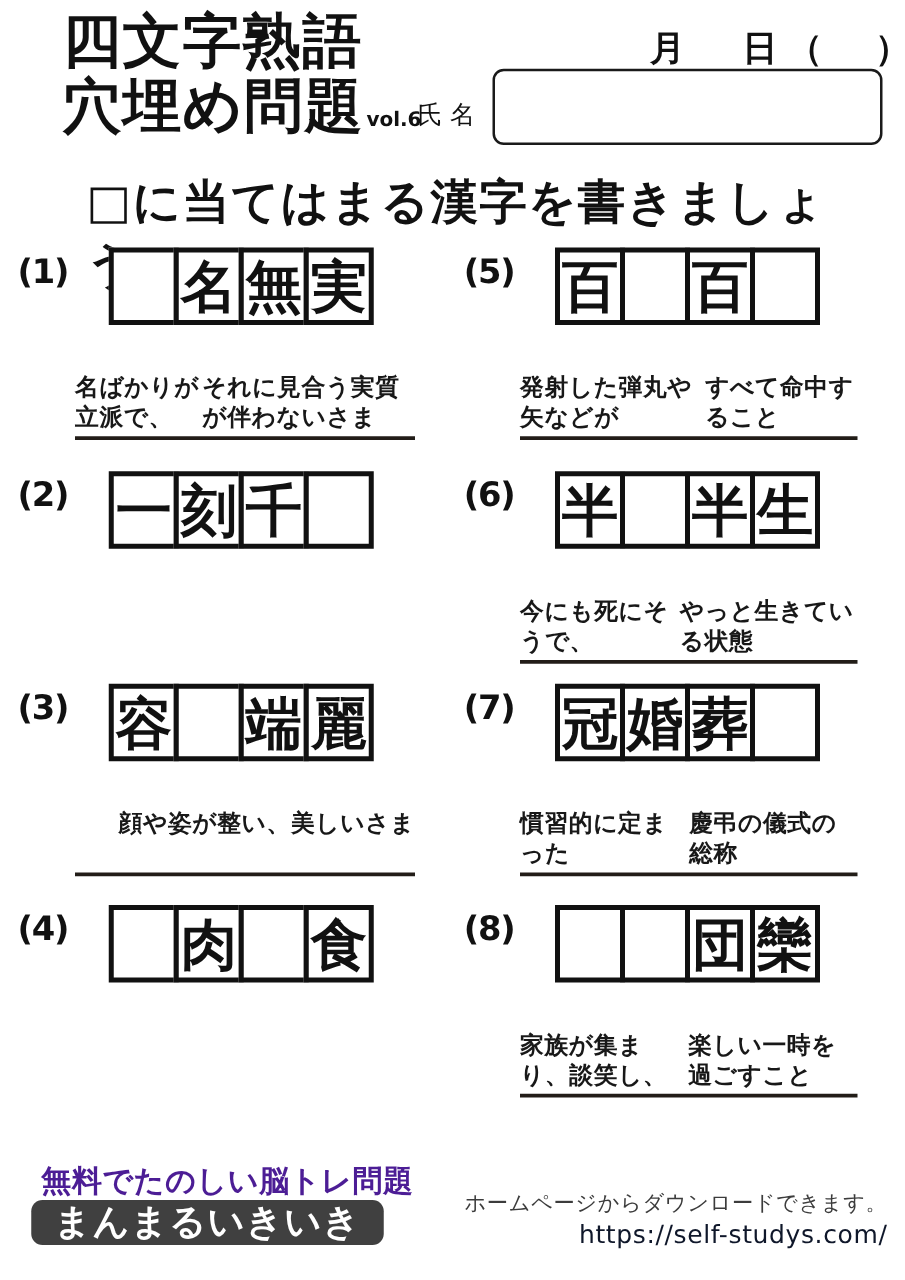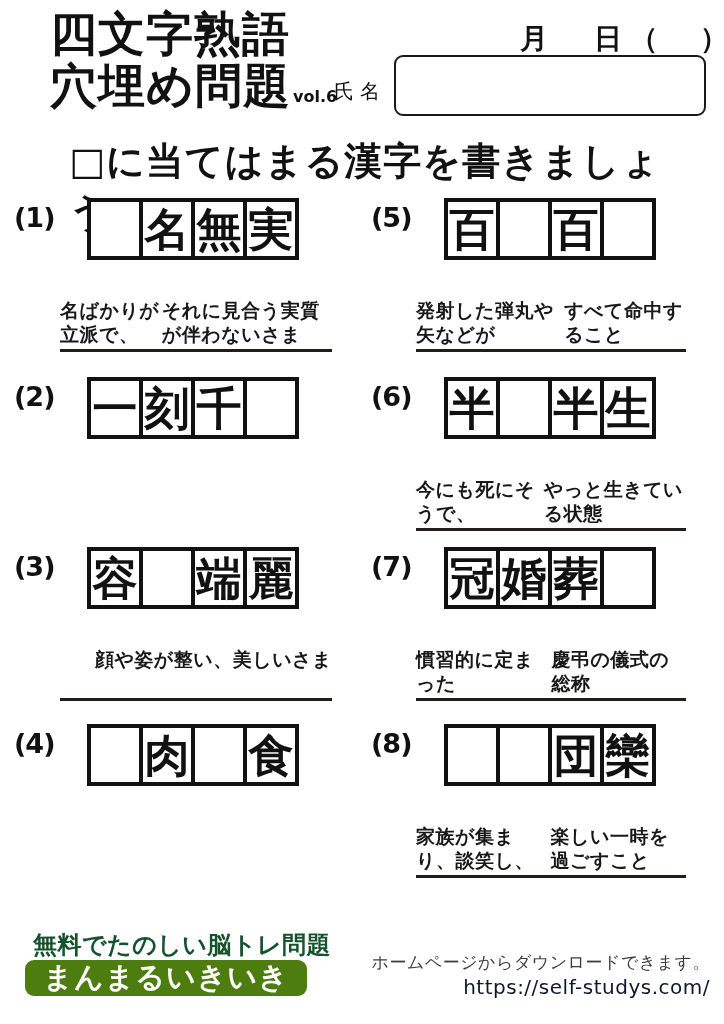--- a/index.html
+++ b/index.html
@@ -31,21 +31,21 @@
         display:flex;align-items:center;justify-content:center;
         font-size:45px;font-weight:bold;line-height:1;}
   .cell + .cell{margin-left:-4px;}
   .hint{position:absolute;top:102px;height:54px;border-bottom:3px solid #221d18;box-sizing:border-box;
         display:flex;justify-content:flex-end;padding-bottom:3px;
         font-size:19px;font-weight:600;line-height:24px;letter-spacing:0.5px;color:#181818;}
   .puzzle.left  .hint{left:46px;width:272px;}
   .puzzle.right .hint{left:45px;width:270px;}
   
   .tagline{position:absolute;left:33px;top:929px;font-size:24px;font-weight:bold;
-           font-family:"DejaVu Serif","Liberation Serif",serif;letter-spacing:0.5px;color:#14532d;}
+           font-family:"DejaVu Serif","Liberation Serif",serif;letter-spacing:0.5px;color:#4c1d95;}
   .brand{position:absolute;left:25px;top:960px;width:282px;height:36px;border-radius:9px;
          display:flex;align-items:center;justify-content:center;
          color:#ffffff;font-size:29px;font-weight:bold;letter-spacing:1px;}
   .dl-note{position:absolute;right:14px;top:951px;width:400px;text-align:right;
            font-size:17px;color:#3c3c3c;letter-spacing:0.5px;}
   .url{position:absolute;right:14px;top:975px;width:400px;text-align:right;
        font-size:20px;color:#0f172a;letter-spacing:0.5px;}
 </style>
 </head>
 <body>
@@ -167,17 +167,17 @@
       <div class="cell">団</div>
       <div class="cell">欒</div>
     </div>
     <div class="hint">
       <div>家族が集まり、談笑し、</div>
       <div>楽しい一時を過ごすこと</div>
     </div>
   </div>
 
   <div class="tagline">無料でたのしい脳トレ問題</div>
-  <div class="brand" id="brand-badge" style="background: #4d7c0f;">まんまるいきいき</div>
+  <div class="brand" id="brand-badge" style="background: #404040;">まんまるいきいき</div>
   <div class="dl-note">ホームページからダウンロードできます。</div>
   <div class="url">https://self-studys.com/</div>
 
 </div>
 
 </body></html>

